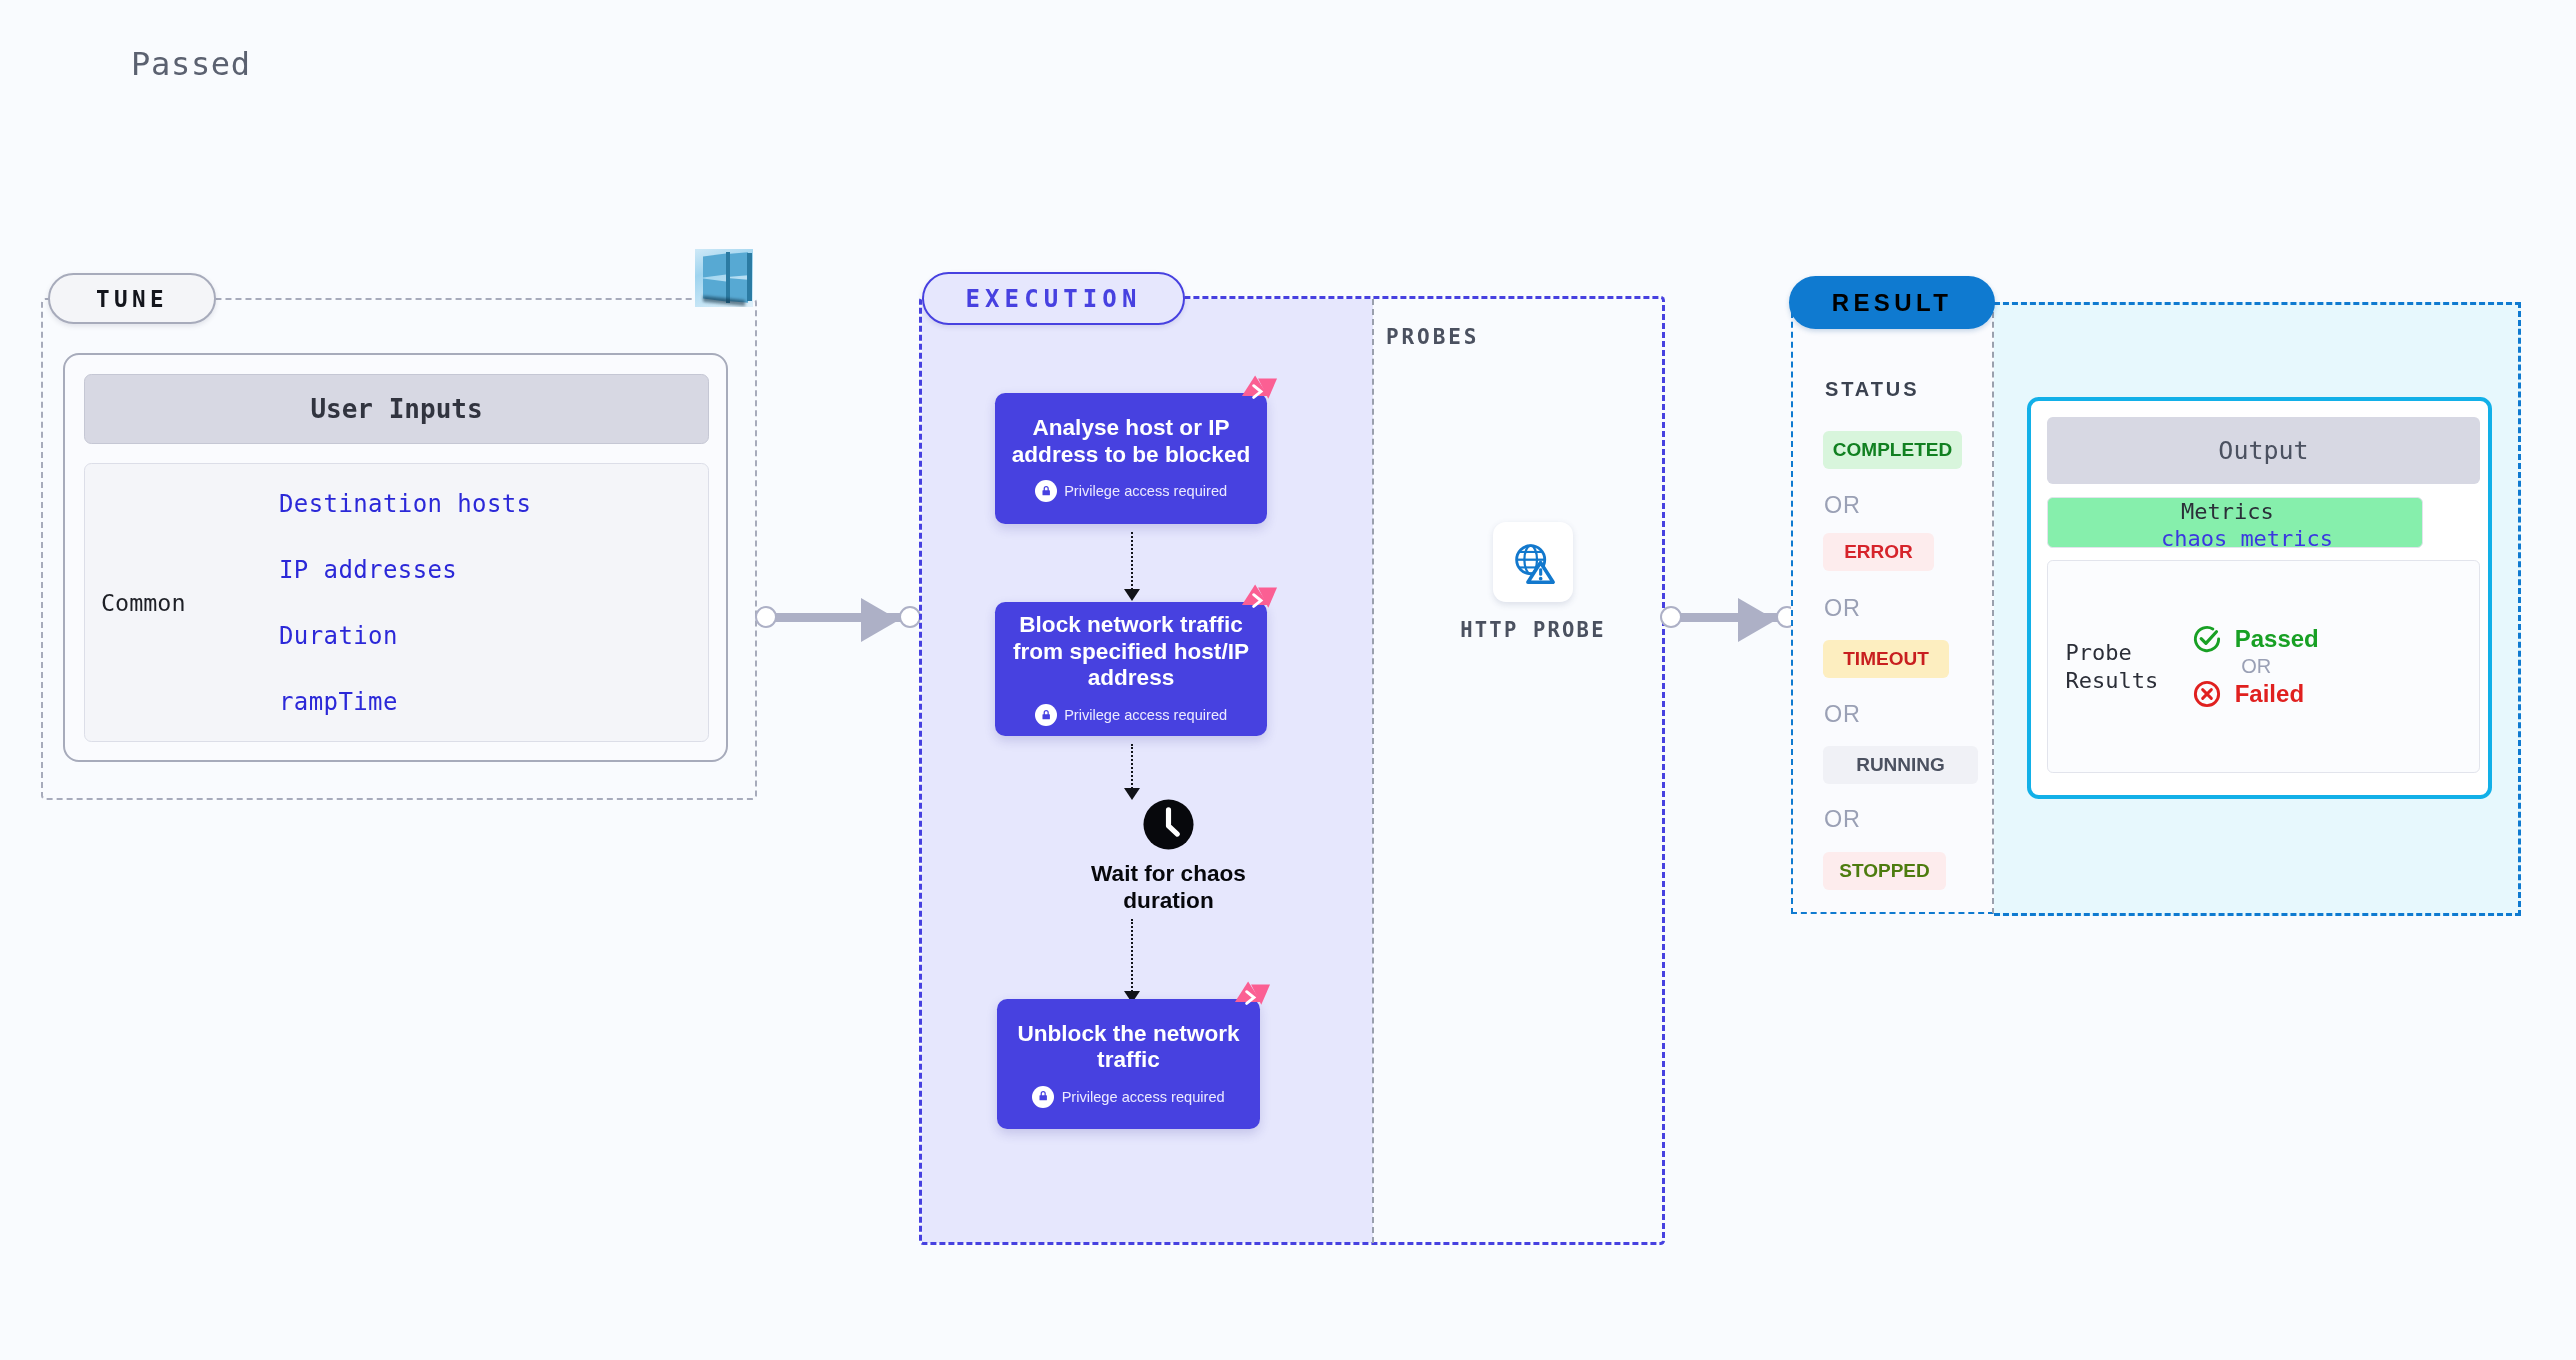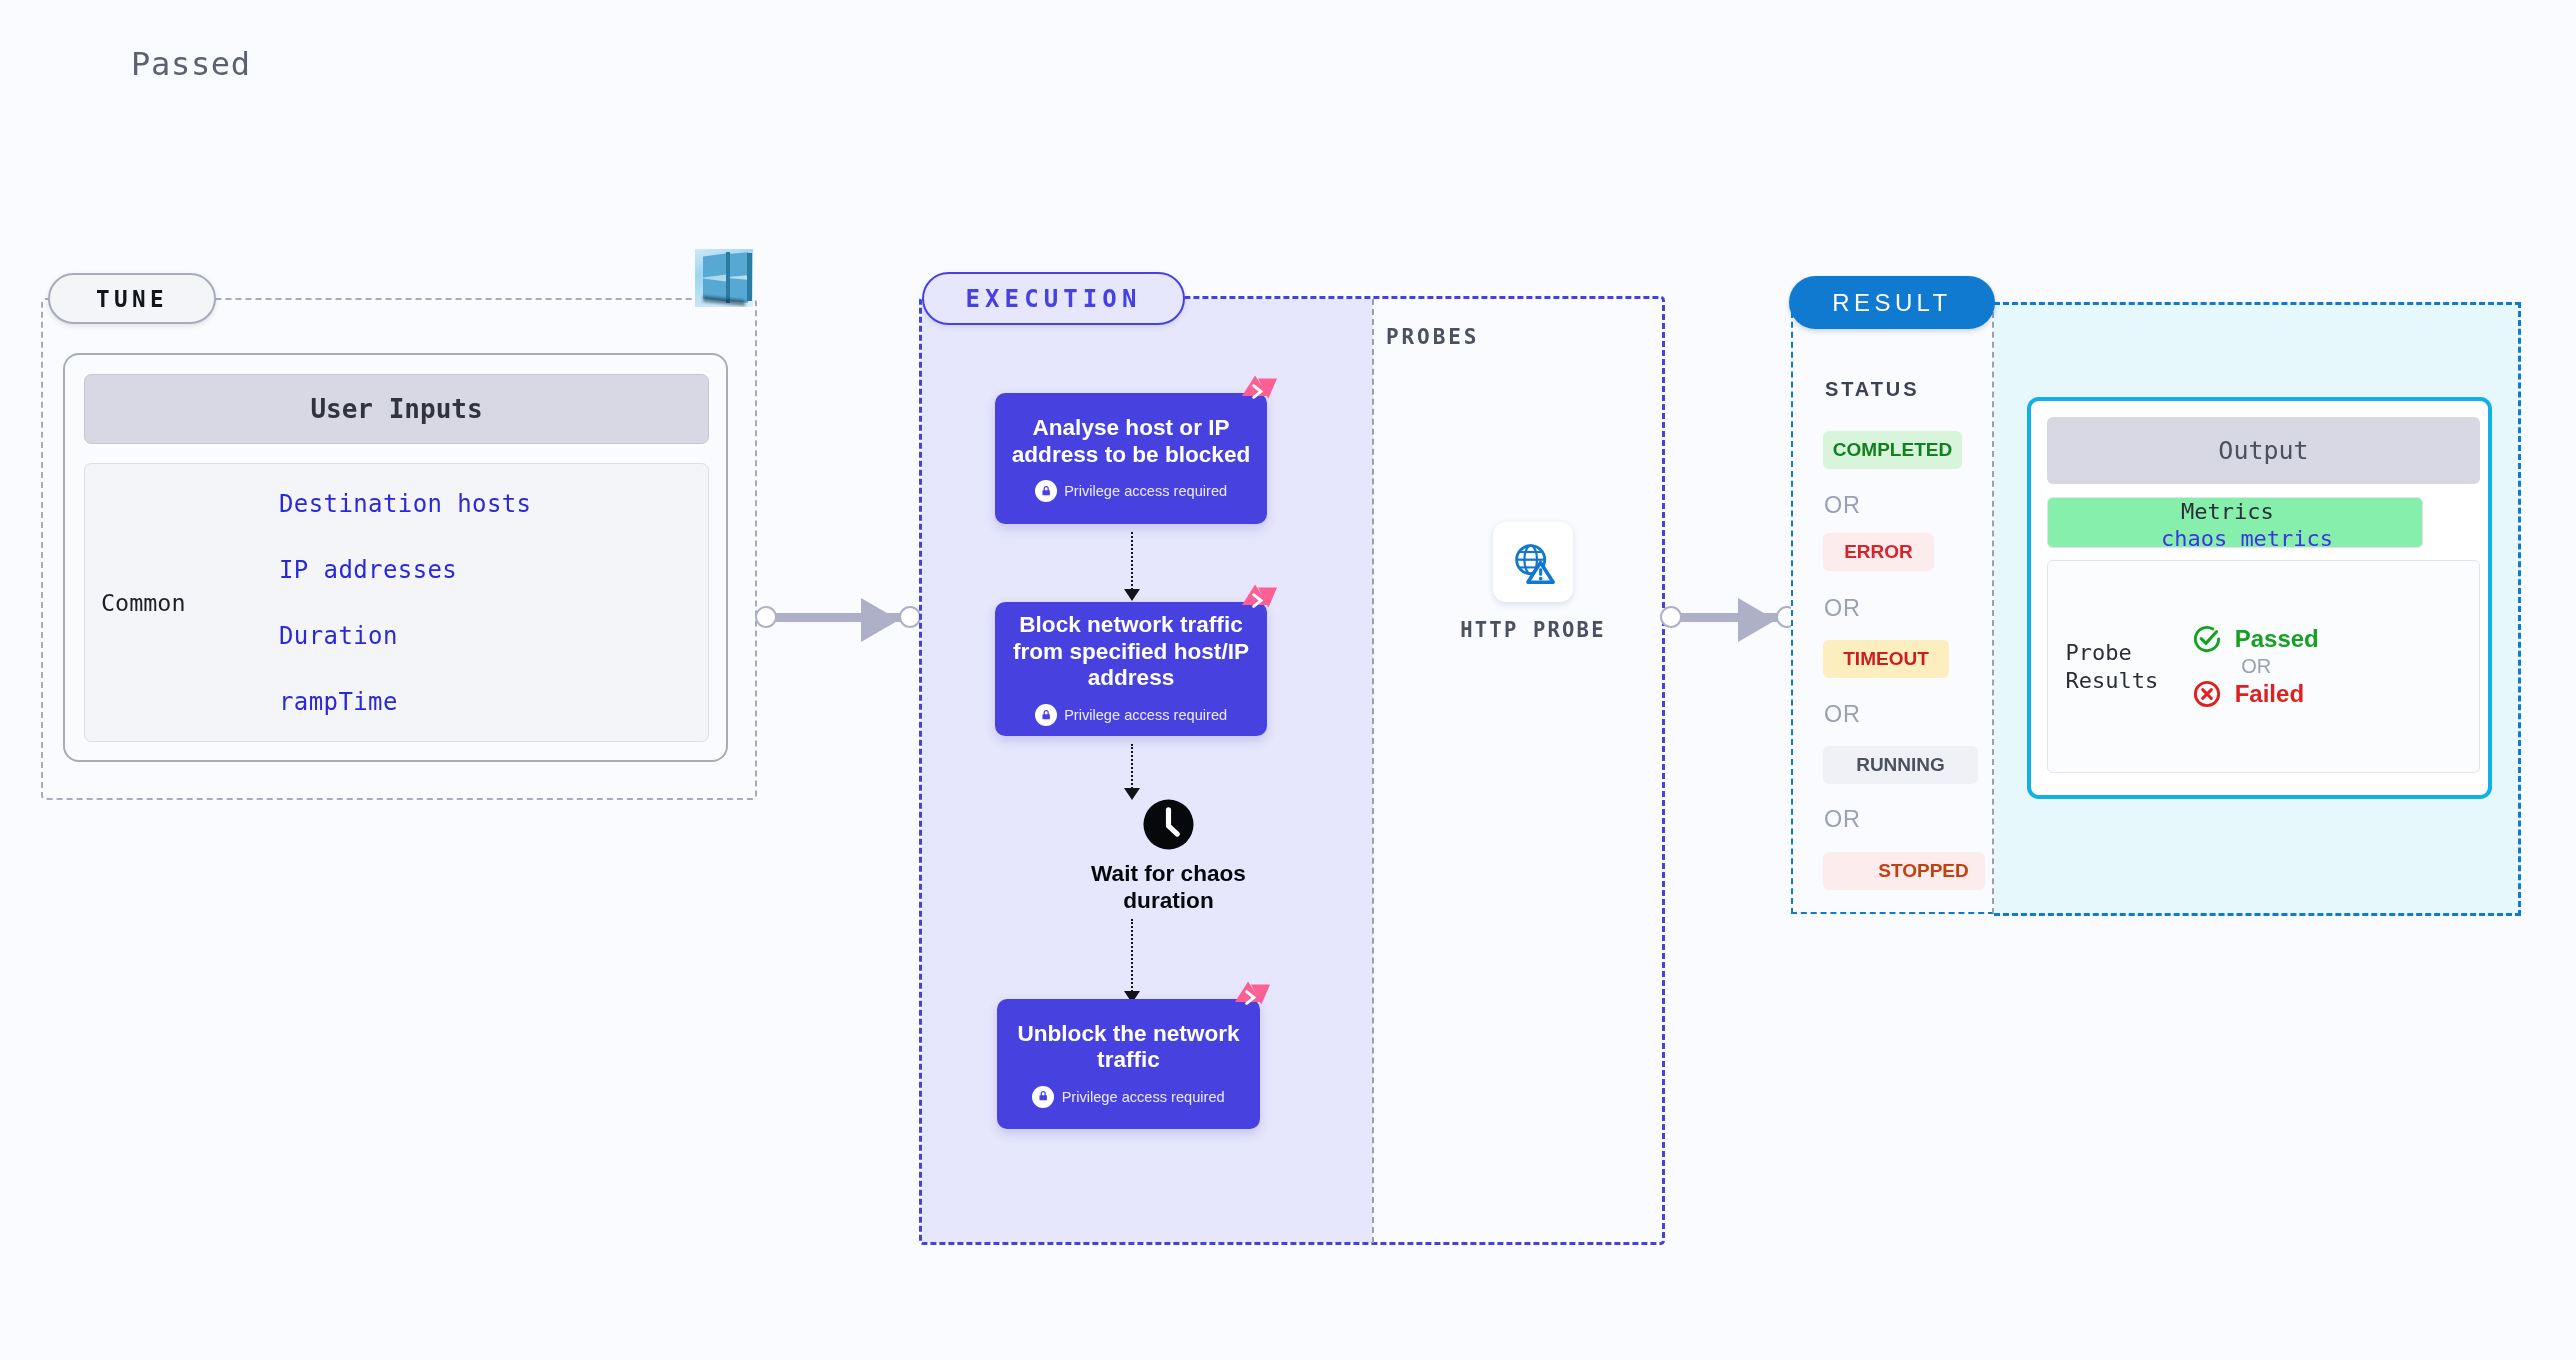--- a/index.html
+++ b/index.html
@@ -47,23 +47,23 @@
     box-shadow: 0 2.2px 5.1px rgba(60,60,90,.13);
   }
   #exec-pill {
     left: 922px; top: 272px; width: 263px; height: 53px;
     background: #e6e7fd; border: 2.9px solid #4741e0; color: #4741e0;
     font-size: 24px; letter-spacing: 5.1px; font-weight: bold;
     box-shadow: 0 2.2px 5.1px rgba(60,60,140,.13);
   }
   #result-pill {
     left: 1789px; top: 276px; width: 206px; height: 53px;
-    background: #0f7ad0; color: #ffffff; border: none;
+    background: #0f7ad0; color: #000000; border: none;
     font-family: "Liberation Sans", sans-serif;
-    font-size: 24px; letter-spacing: 4.4px; font-weight: normal;
+    font-size: 24px; letter-spacing: 4.4px; font-weight: bold;
     box-shadow: 0 2.2px 5.8px rgba(20,80,150,.22);
   }
 
   
   #tune-region {
     position: absolute; left: 41px; top: 298px; width: 716px; height: 502px;
     border: 2.9px dashed #a7abbb; border-radius: 4.4px; box-sizing: border-box;
   }
   #tune-card {
     position: absolute; left: 63px; top: 353px; width: 665px; height: 409px;
@@ -371,21 +371,21 @@
 <div id="status-label">STATUS</div>
 
 <div class="status-badge" style="top:431px;width:139px;background:#d8f5dc;color:#118021;">COMPLETED</div>
 <div class="or-text" style="top:492px;">OR</div>
 <div class="status-badge" style="top:533px;width:111px;background:#fdeced;color:#d6242b;">ERROR</div>
 <div class="or-text" style="top:595px;">OR</div>
 <div class="status-badge" style="top:640px;width:126px;background:#fdeec0;color:#c81f1f;">TIMEOUT</div>
 <div class="or-text" style="top:701px;">OR</div>
 <div class="status-badge" style="top:746px;width:155px;background:#f0f1f6;color:#4b5160;">RUNNING</div>
 <div class="or-text" style="top:806px;">OR</div>
-<div class="status-badge" style="top:852px;width:123px;background:#fdeced;color:#c2410c;padding-left:39px;">STOPPED</div>
+<div class="status-badge" style="top:852px;width:123px;background:#fdeced;color:#4d7c0f;">STOPPED</div>
 
 <div id="output-card">
   <div id="output-header">Output</div>
 
   <div id="metrics-row">
     <div class="out-key">Metrics</div>
     <div class="out-val-metrics">chaos metrics</div>
   </div>
 
   <div id="probe-results-row">

